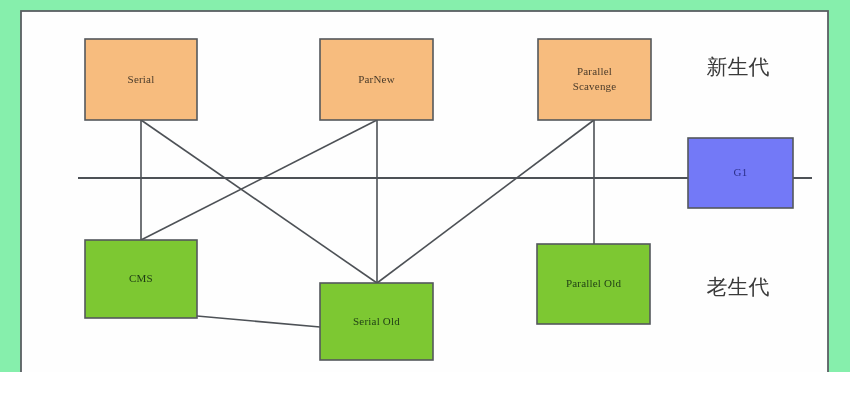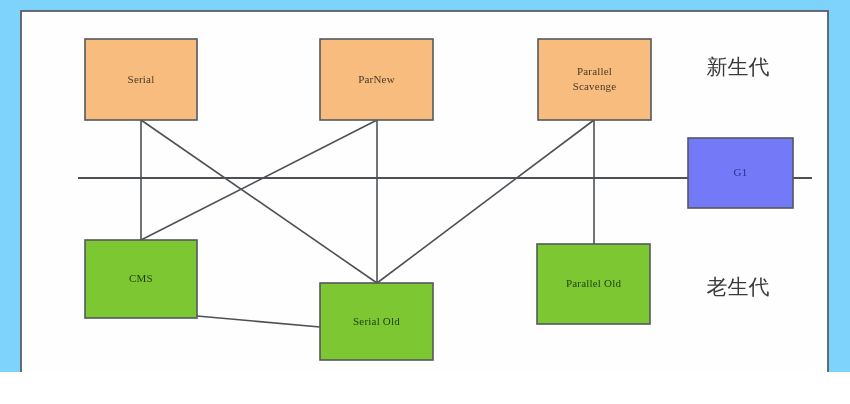--- a/index.html
+++ b/index.html
@@ -7,21 +7,21 @@
     padding: 0;
     background: #ffffff;
   }
   body {
     font-family: "Liberation Serif", serif;
   }
   #canvas {
     position: relative;
     width: 850px;
     height: 372px;
-    background: #7dd3fc;
+    background: #86efac;
     overflow: hidden;
   }
   #diagram-svg {
     position: absolute;
     left: 0;
     top: 0;
     width: 850px;
     height: 404px;
   }
   .node-label {

